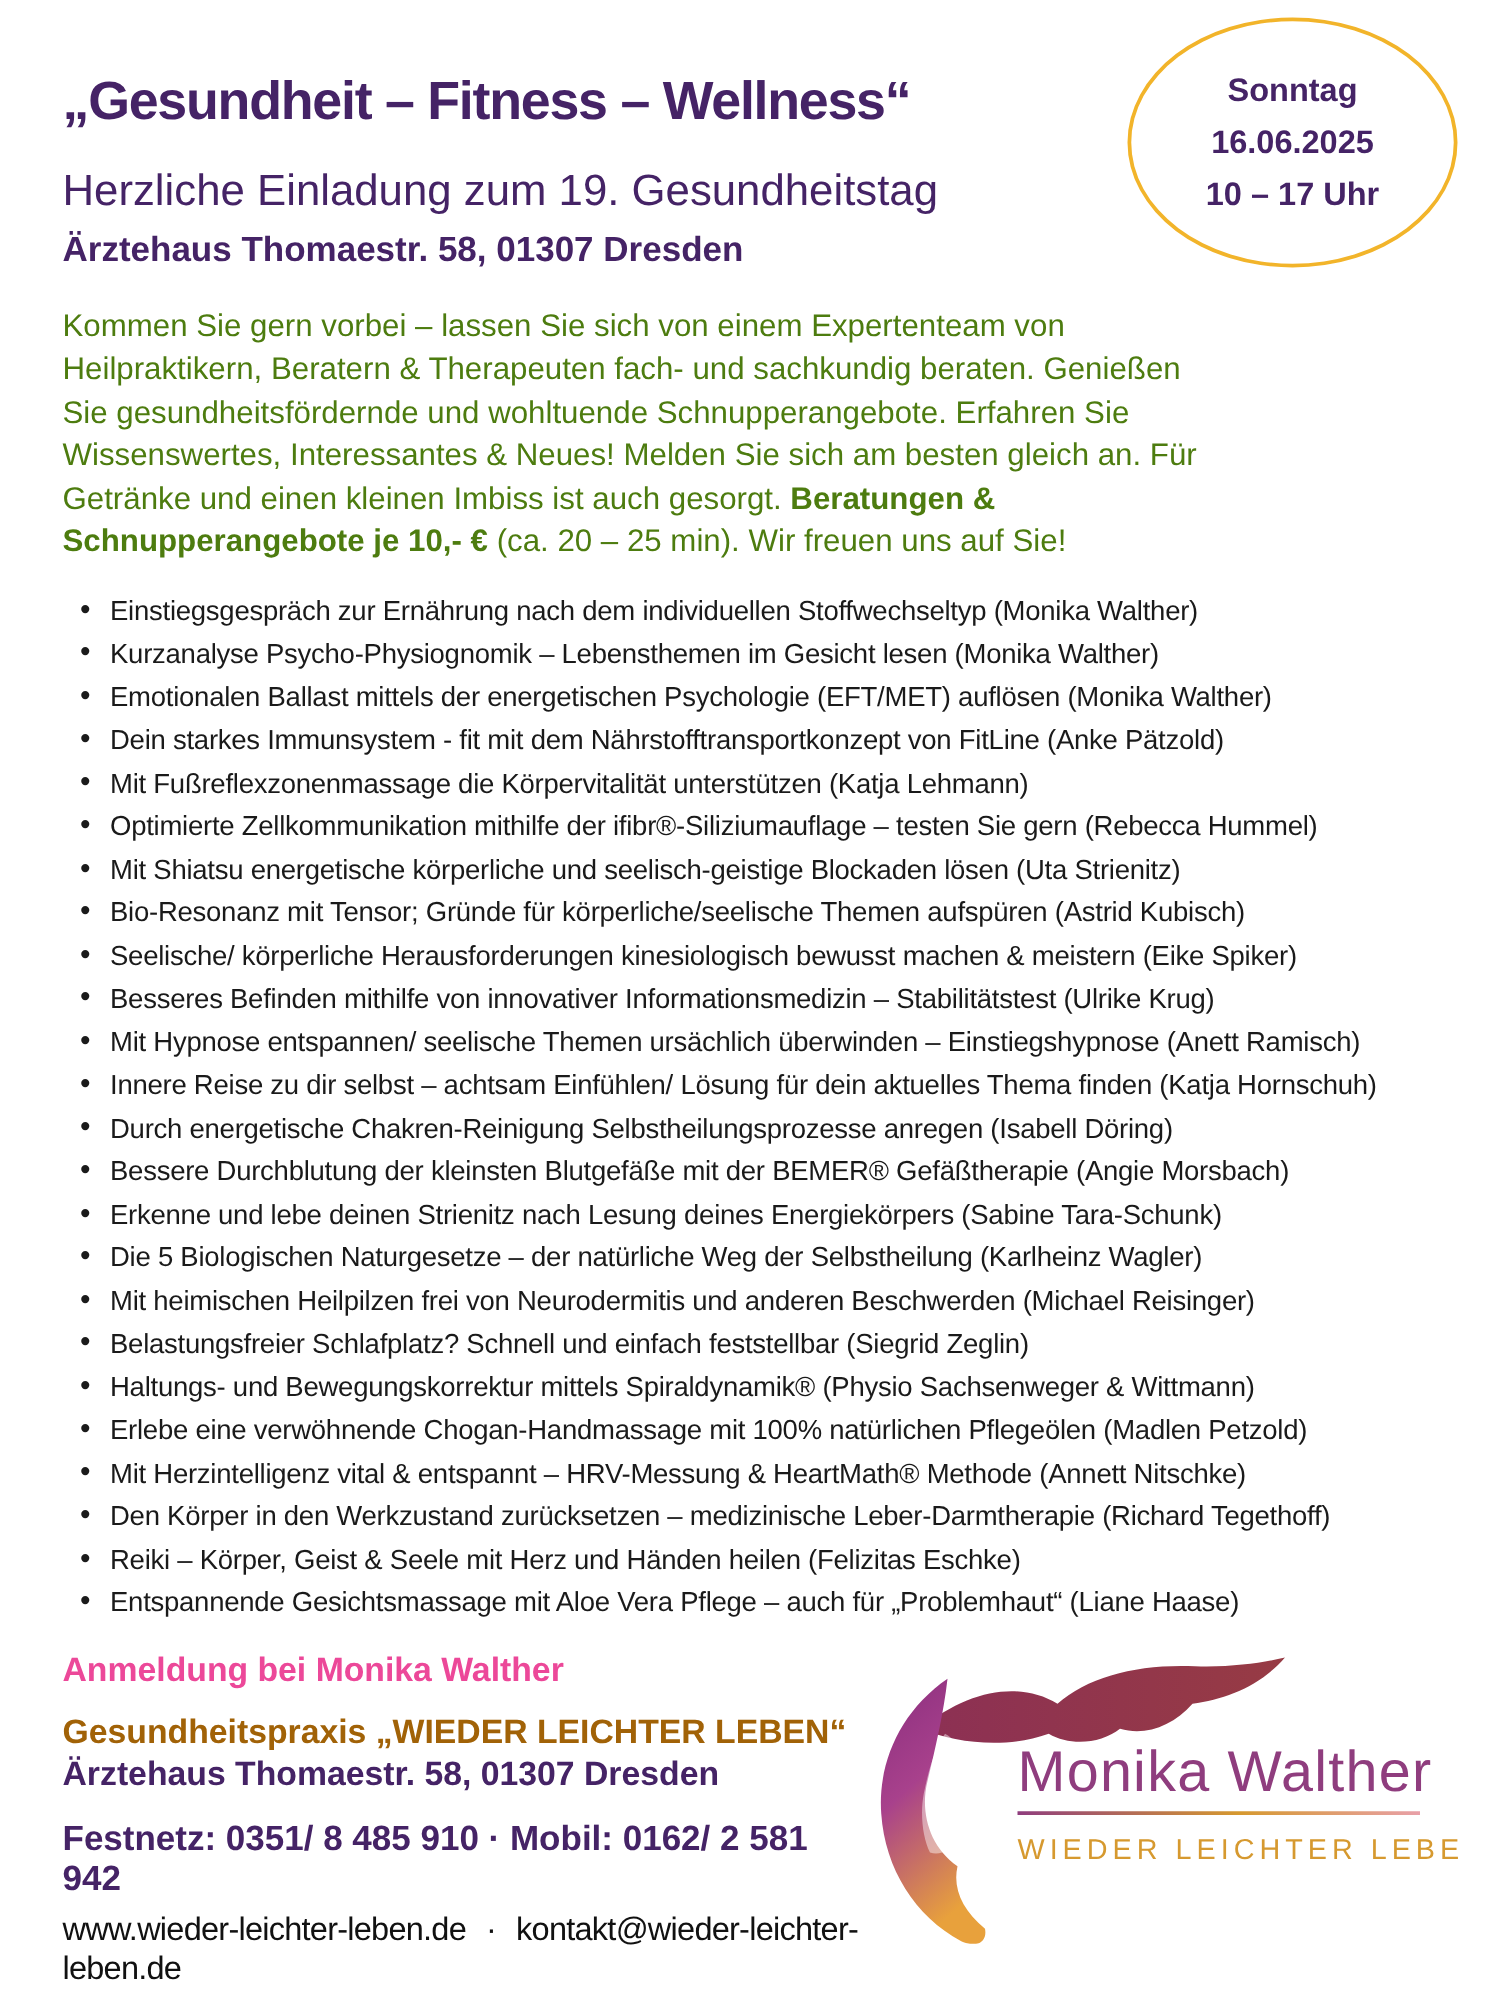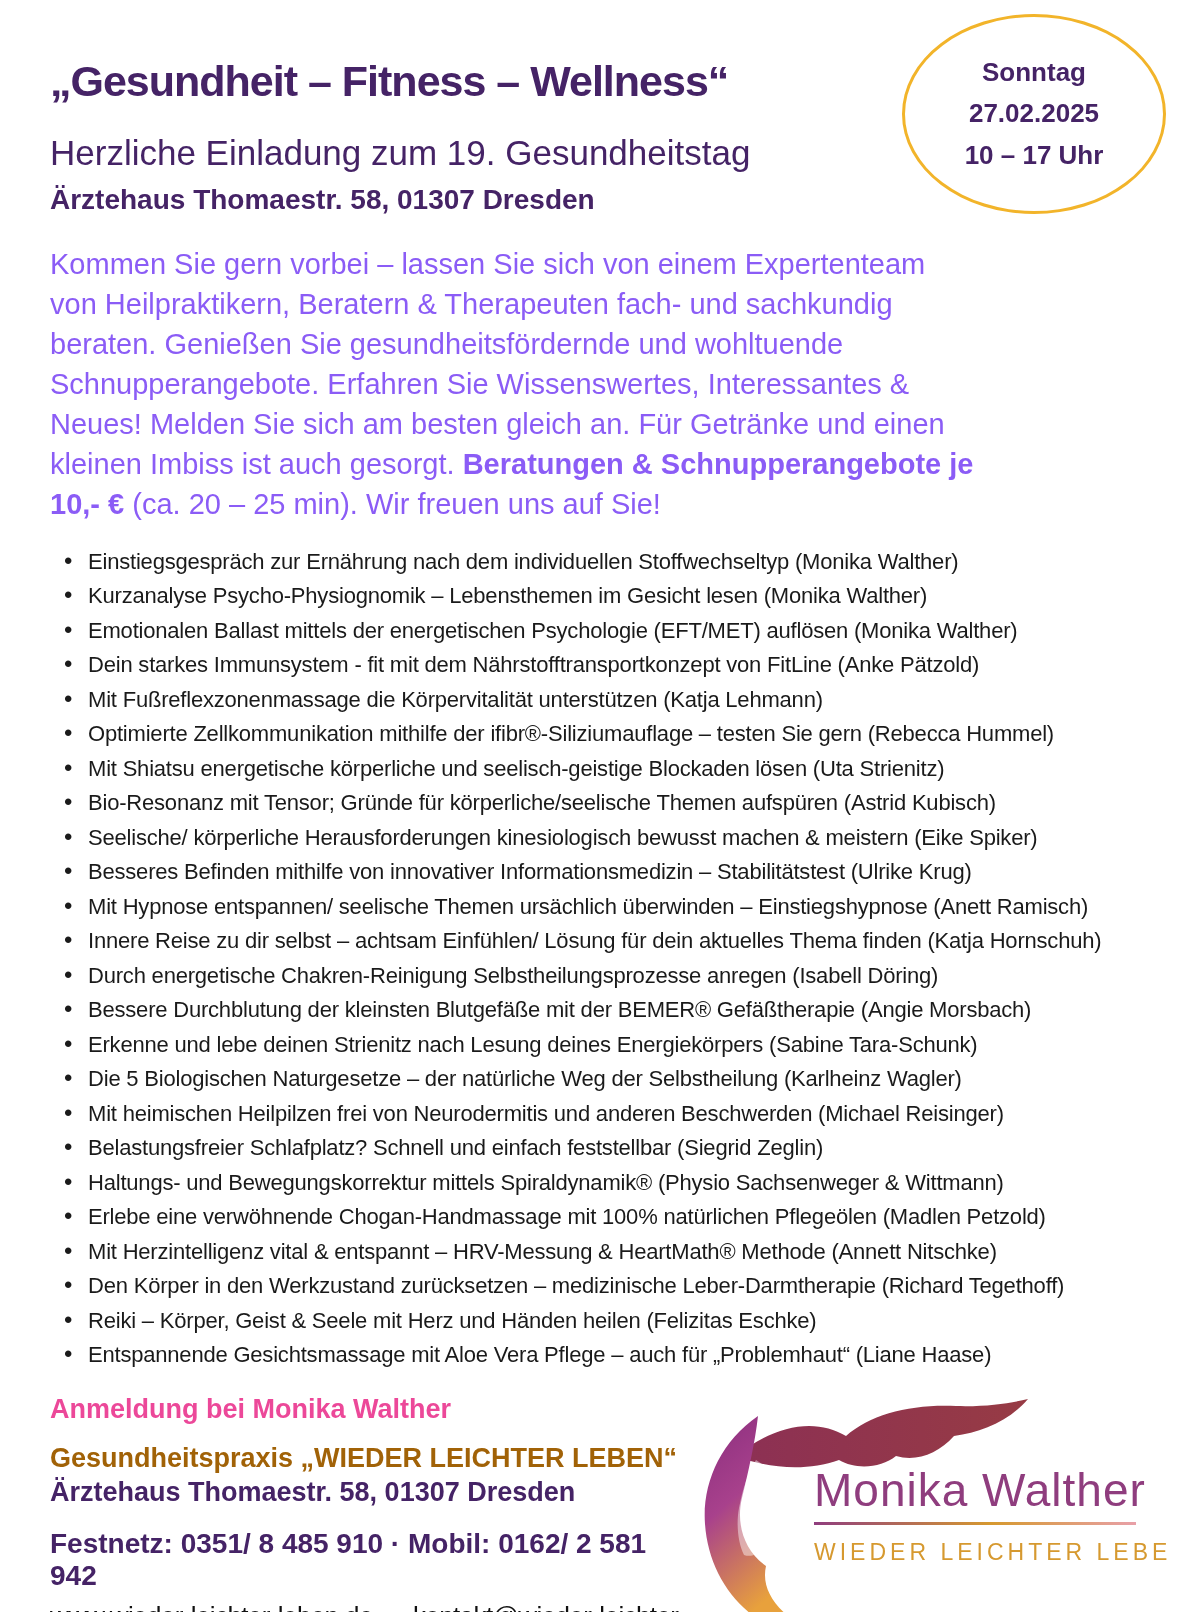--- a/index.html
+++ b/index.html
@@ -34,21 +34,21 @@
     width:258px;height:194px;
     border:3px solid #F2B42A;border-radius:50%;
     display:flex;flex-direction:column;align-items:center;justify-content:center;
     color:#452366;font-weight:bold;font-size:26px;line-height:1.6;
     text-align:center;background:#ffffff;
   }
   
   .intro{
     margin:28px 0 0 0;
     max-width:928px;
-    font-size:29px;color:#8b5cf6;line-height:1.38;
+    font-size:25px;color:#4d7c0f;line-height:1.38;
   }
   .intro b{font-weight:bold;}
   
   .offers{
     list-style:none;
     margin:26px 0 0 0;padding:0 0 0 10px;
   }
   .offers li{
     position:relative;
     padding-left:28px;
@@ -83,21 +83,21 @@
 <div class="page">
 
   <div style="position:relative;">
     <h1 class="title">„Gesundheit – Fitness – Wellness“</h1>
     <h2 class="subtitle">Herzliche Einladung zum 19. Gesundheitstag</h2>
     <h3 class="venue">Ärztehaus Thomaestr. 58, 01307 Dresden</h3>
   </div>
 
   <div class="badge">
     <div>Sonntag</div>
-    <div>27.02.2025</div>
+    <div>16.06.2025</div>
     <div>10 – 17 Uhr</div>
   </div>
 
   <p class="intro"><span>Kommen Sie gern vorbei – lassen Sie sich von einem Expertenteam von Heilpraktikern, Beratern &amp; Therapeuten fach- und sachkundig beraten. Genießen Sie gesundheitsfördernde und wohltuende Schnupperangebote. Erfahren Sie Wissenswertes, Interessantes &amp; Neues! Melden Sie sich am besten gleich an. Für Getränke und einen kleinen Imbiss ist auch gesorgt. </span><b>Beratungen &amp; Schnupperangebote je 10,- €</b><span> (ca. 20 – 25 min). Wir freuen uns auf Sie!</span></p>
 
   <ul class="offers" id="offer-list">
       <li>Einstiegsgespräch zur Ernährung nach dem individuellen Stoffwechseltyp (Monika Walther)</li>
       <li>Kurzanalyse Psycho-Physiognomik – Lebensthemen im Gesicht lesen (Monika Walther)</li>
       <li>Emotionalen Ballast mittels der energetischen Psychologie (EFT/MET) auflösen (Monika Walther)</li>
       <li>Dein starkes Immunsystem - fit mit dem Nährstofftransportkonzept von FitLine (Anke Pätzold)</li>

